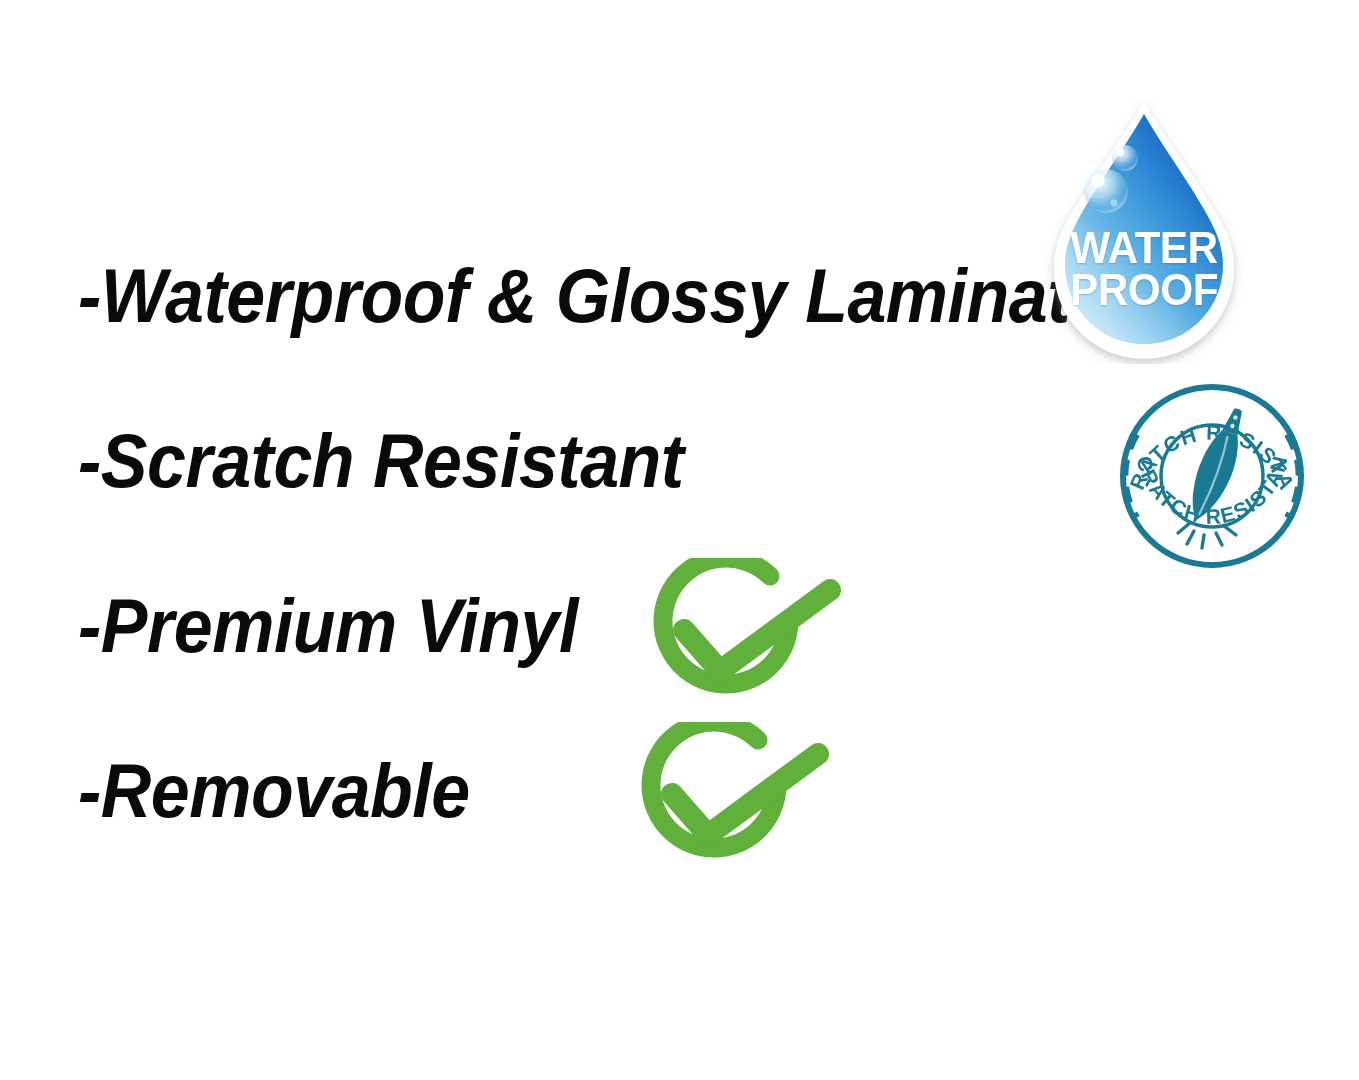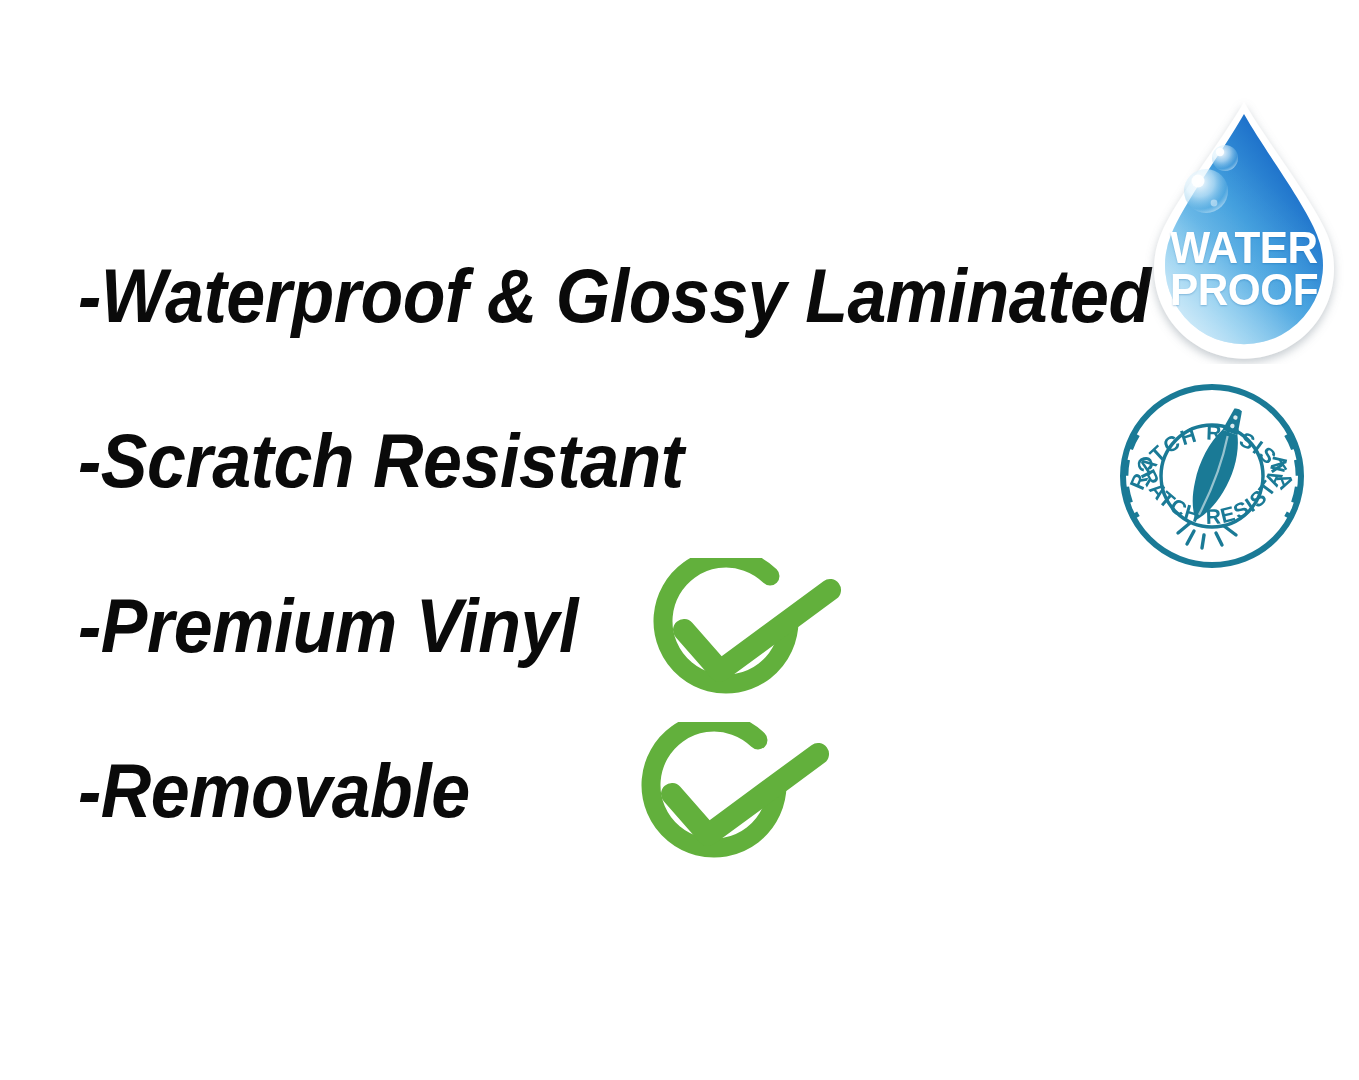--- a/index.html
+++ b/index.html
@@ -53,21 +53,21 @@
     width: 200px;
     height: 155px;
   }
   .check-mark-0 { left: 642px; top: 558px; }
   .check-mark-1 { left: 630px; top: 722px; }
   .check-mark svg { display: block; width: 100%; height: 100%; }
 
   
   .waterproof-badge {
     position: absolute;
-    left: 1135px;
+    left: 1035px;
     top: 96px;
     width: 218px;
     height: 268px;
   }
   .waterproof-badge svg { display: block; width: 100%; height: 100%; }
   .wp-label {
     position: absolute;
     left: 0;
     top: 131px;
     width: 218px;

